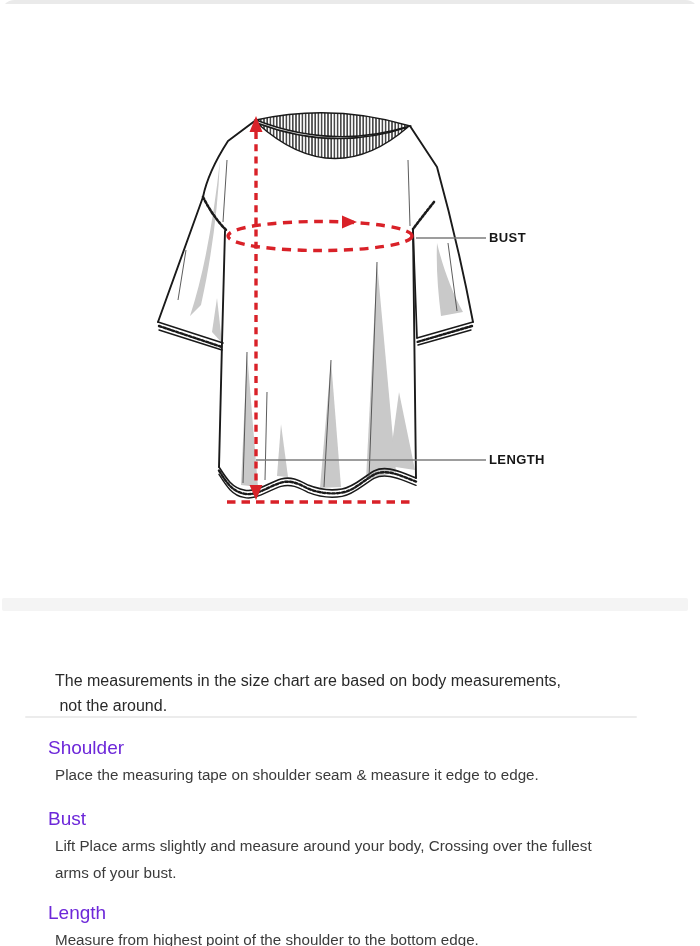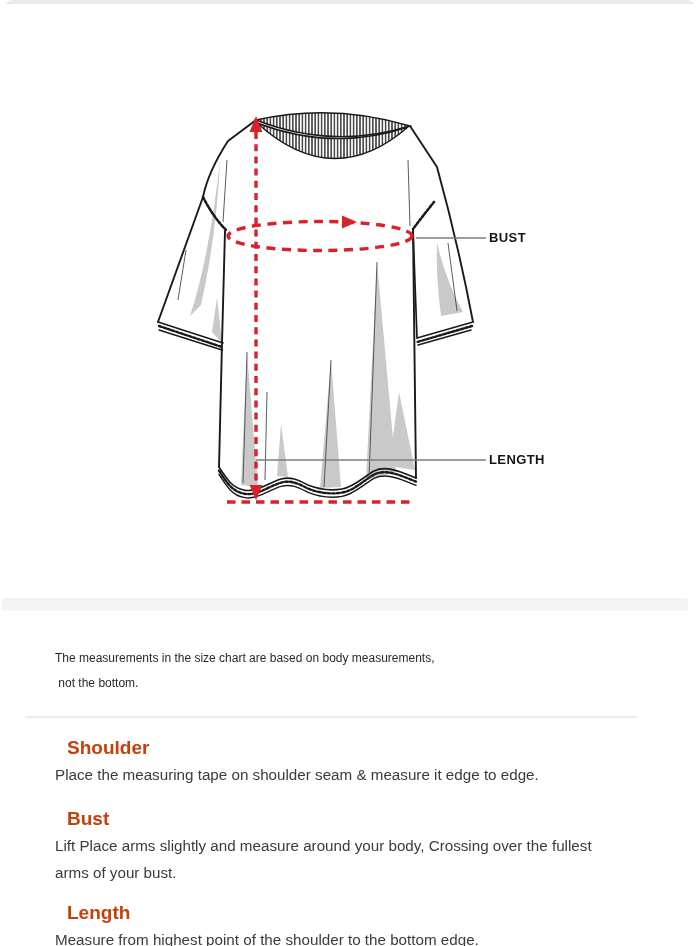--- a/index.html
+++ b/index.html
@@ -12,25 +12,25 @@
   .diagram-wrap{position:absolute;top:0;left:0;width:700px;height:590px;}
   .diagram-label{
     position:absolute;font-size:13px;font-weight:600;color:#161616;
     letter-spacing:0.4px;line-height:14px;
   }
   .label-bust{left:489px;top:231px;}
   .label-length{left:489px;top:453px;}
   .band-divider{position:absolute;top:598px;left:2px;width:686px;height:13px;background:#f4f4f4;border-radius:2px;}
   .thin-divider{position:absolute;top:716px;left:25px;width:612px;height:2px;background:#ececec;border-radius:1px;}
   .note{
-    position:absolute;left:55px;top:646px;width:560px;
-    font-size:12px;line-height:25px;color:#292929;
+    position:absolute;left:55px;top:668px;width:560px;
+    font-size:16px;line-height:25px;color:#292929;
   }
   .note span{display:block;white-space:pre-wrap;}
-  .sec-title{position:absolute;left:67px;font-size:19px;font-weight:700;color:#c2410c;line-height:22px;}
+  .sec-title{position:absolute;left:48px;font-size:19px;font-weight:400;color:#6d28d9;line-height:22px;}
   .sec-desc{position:absolute;left:55px;width:580px;font-size:15.2px;color:#3b3b3b;line-height:26.5px;}
   .sec-desc span{display:block;white-space:pre-wrap;}
   .t-shoulder{top:737px;} .d-shoulder{top:762px;}
   .t-bust{top:808px;}     .d-bust{top:833px;}
   .t-length{top:902px;}   .d-length{top:927px;}
 
   
   .outline{stroke:var(--outline,#1a1a1a);fill:none;}
   .stitch{stroke:var(--outline,#1a1a1a);fill:none;}
   .shade{fill:var(--shade,#c9c9c9);stroke:none;}
@@ -130,21 +130,21 @@
     </svg>
 
     <span class="diagram-label label-bust">BUST</span>
     <span class="diagram-label label-length">LENGTH</span>
   </div>
 
   <div class="band-divider"></div>
 
   <div class="note">
     <span>The measurements in the size chart are based on body measurements,</span>
-    <span> not the bottom.</span>
+    <span> not the around.</span>
   </div>
 
   <div class="thin-divider"></div>
 
   <div class="sec-title t-shoulder">Shoulder</div>
   <div class="sec-desc d-shoulder">
     <span>Place the measuring tape on shoulder seam &amp; measure it edge to edge.</span>
   </div>
 
   <div class="sec-title t-bust">Bust</div>

